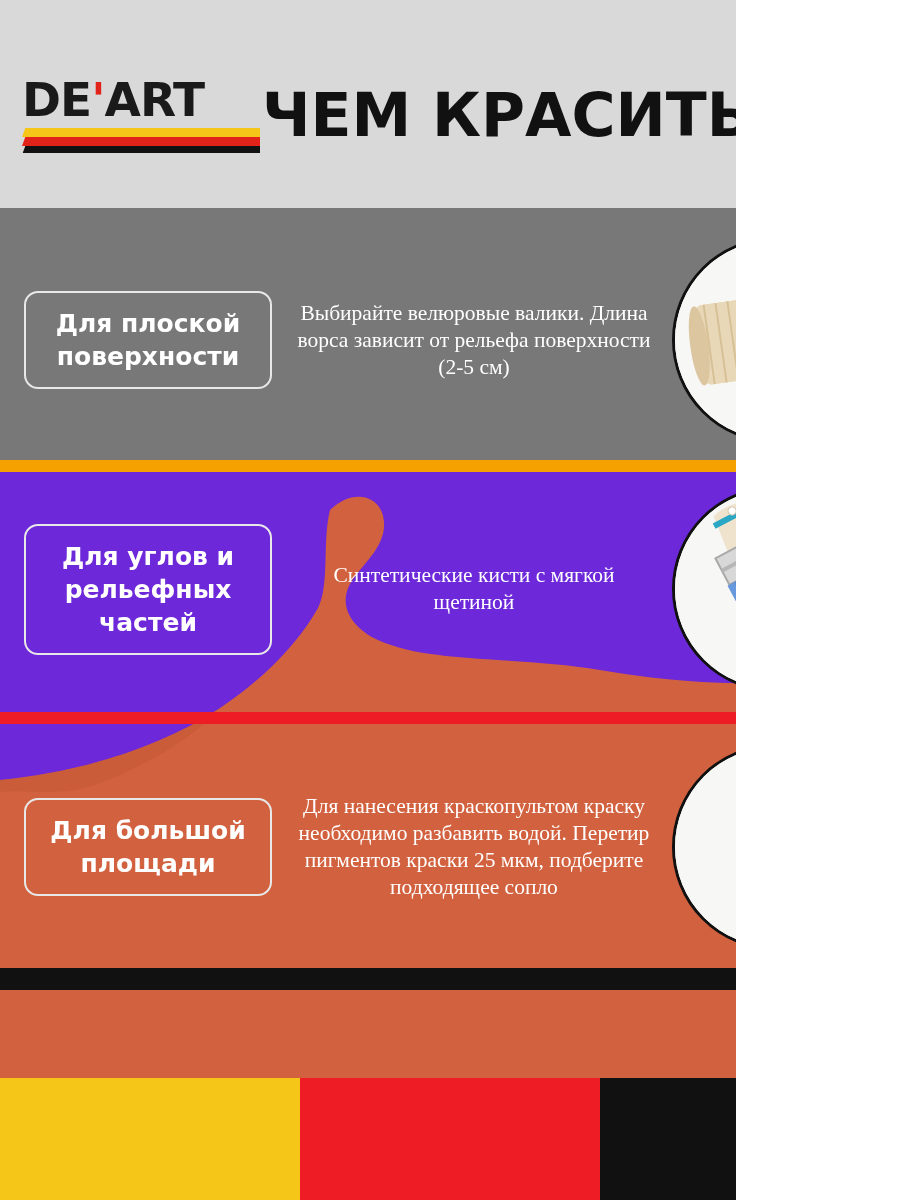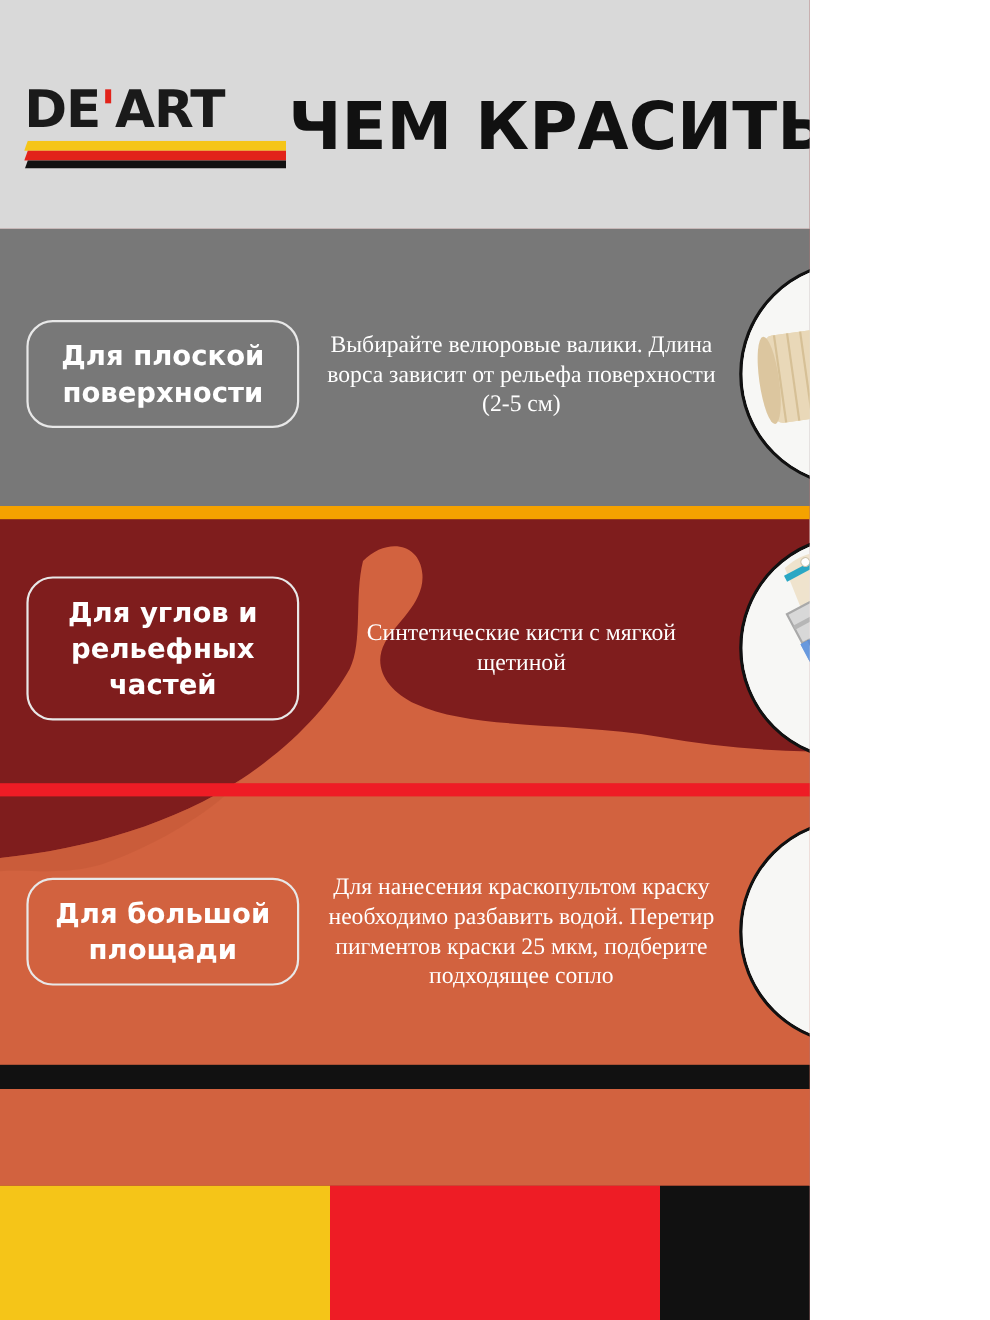--- a/index.html
+++ b/index.html
@@ -12,21 +12,21 @@
     height: 1200px;
     font-family: "Liberation Sans", sans-serif;
     overflow: hidden;
     position: relative;
   }
 
   .page {
     position: relative;
     width: 736px;
     height: 1200px;
-    background: #7f1d1d;
+    background: #6d28d9;
     overflow: hidden;
   }
 
   
   .header {
     position: absolute;
     left: 0;
     top: 0;
     width: 900px;
     height: 208px;
@@ -158,21 +158,21 @@
   }
   .row-1 { top: 222px; height: 236px; }
   .row-2 { top: 472px; height: 234px; }
   .row-3 { top: 728px; height: 238px; }
 
   .pill {
     flex: 0 0 auto;
     width: 248px;
     margin-left: 24px;
     border: 2px solid #e8e8e8;
-    border-radius: 24px;
+    border-radius: 14px;
     box-sizing: border-box;
     padding: 14px 10px;
     text-align: center;
     color: #ffffff;
     font-family: "DejaVu Sans", sans-serif;
     font-weight: bold;
     font-size: 25px;
     line-height: 33px;
   }
 

